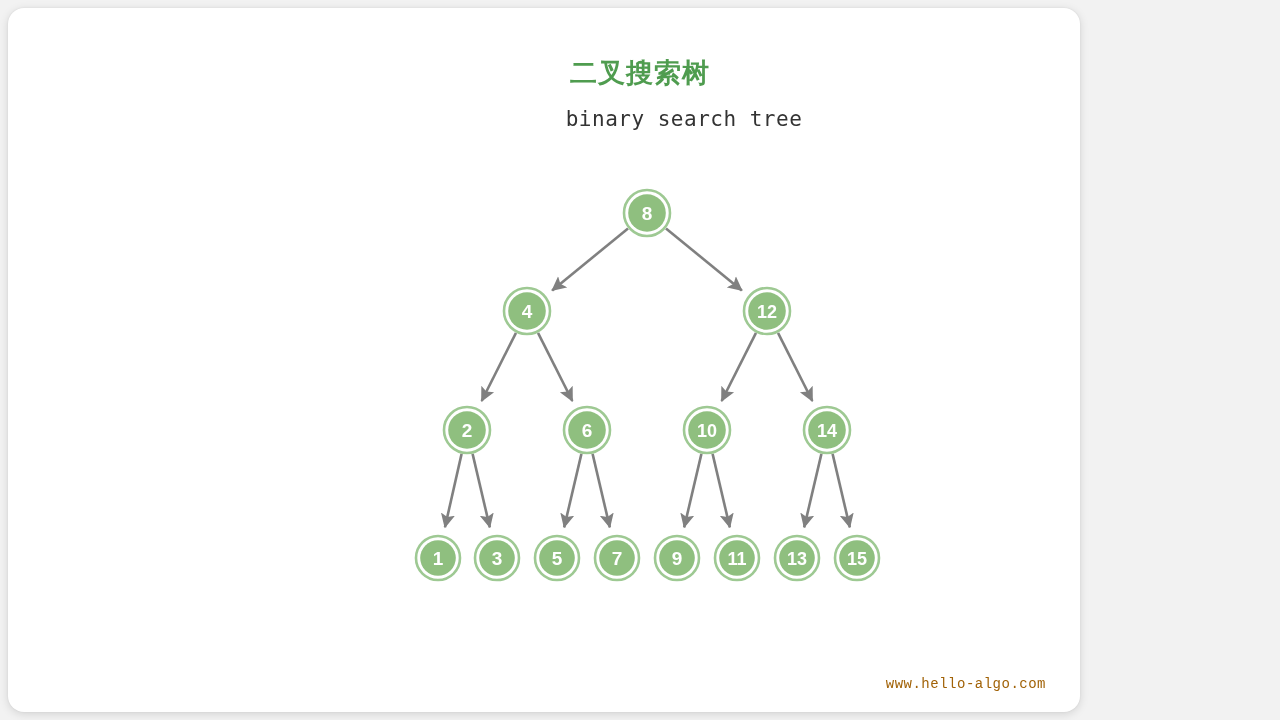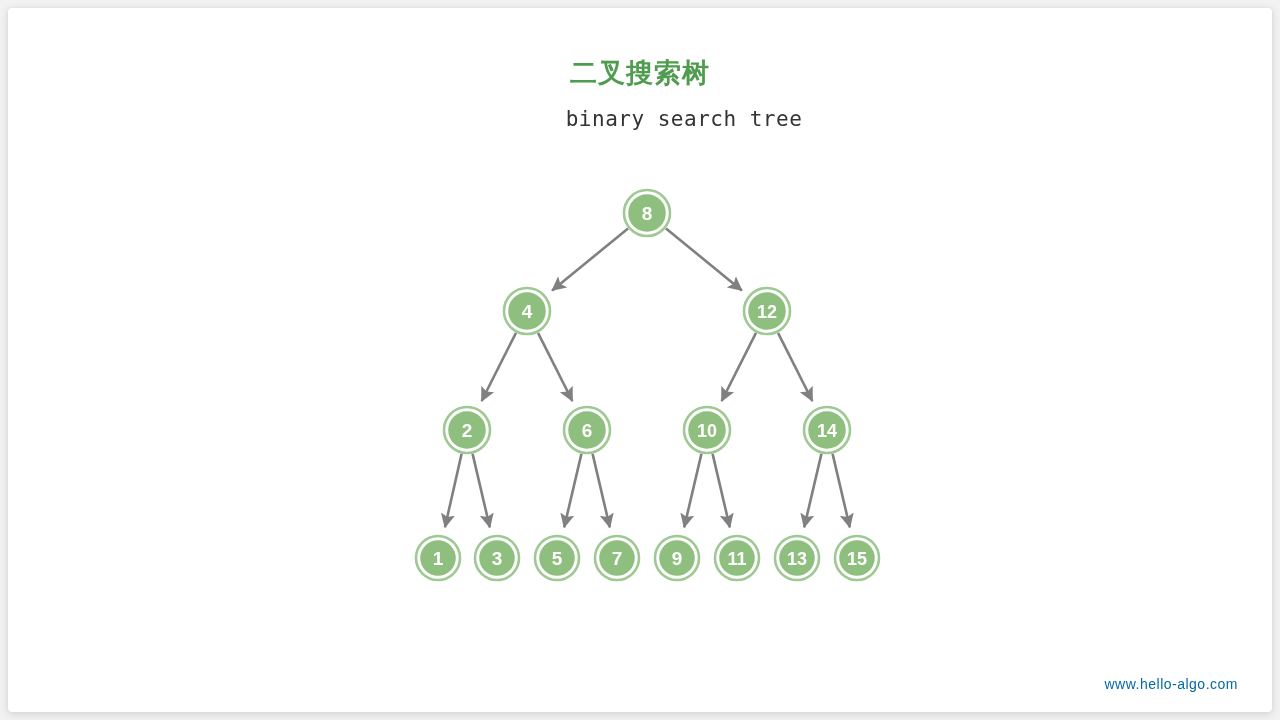--- a/index.html
+++ b/index.html
@@ -16,24 +16,24 @@
   }
   #canvas {
     position: relative;
     width: 1280px;
     height: 720px;
   }
   .card {
     position: absolute;
     left: 8px;
     top: 8px;
-    width: 1264px;
+    width: 1072px;
     height: 704px;
     background: #ffffff;
-    border-radius: 4px;
+    border-radius: 16px;
     box-shadow: 0 2px 10px rgba(0,0,0,0.13), 0 0 2px rgba(0,0,0,0.08);
     overflow: hidden;
   }
   .title {
     position: absolute;
     left: 0;
     top: 47px;
     width: 1264px;
     text-align: center;
     font-family: "Liberation Sans", "DejaVu Sans", sans-serif;
@@ -54,23 +54,23 @@
     font-weight: normal;
     color: #333333;
     letter-spacing: 0.5px;
     white-space: nowrap;
     padding-left: 44px;
   }
   .watermark {
     position: absolute;
     right: 34px;
     bottom: 20px;
-    font-family: Liberation Sans, sans-serif;
+    font-family: Liberation Mono, monospace;
     font-size: 14px;
-    color: #0369a1;
+    color: #a16207;
     letter-spacing: 0.5px;
     white-space: nowrap;
   }
   #tree-svg {
     position: absolute;
     left: 0;
     top: 0;
     width: 1264px;
     height: 704px;
   }

